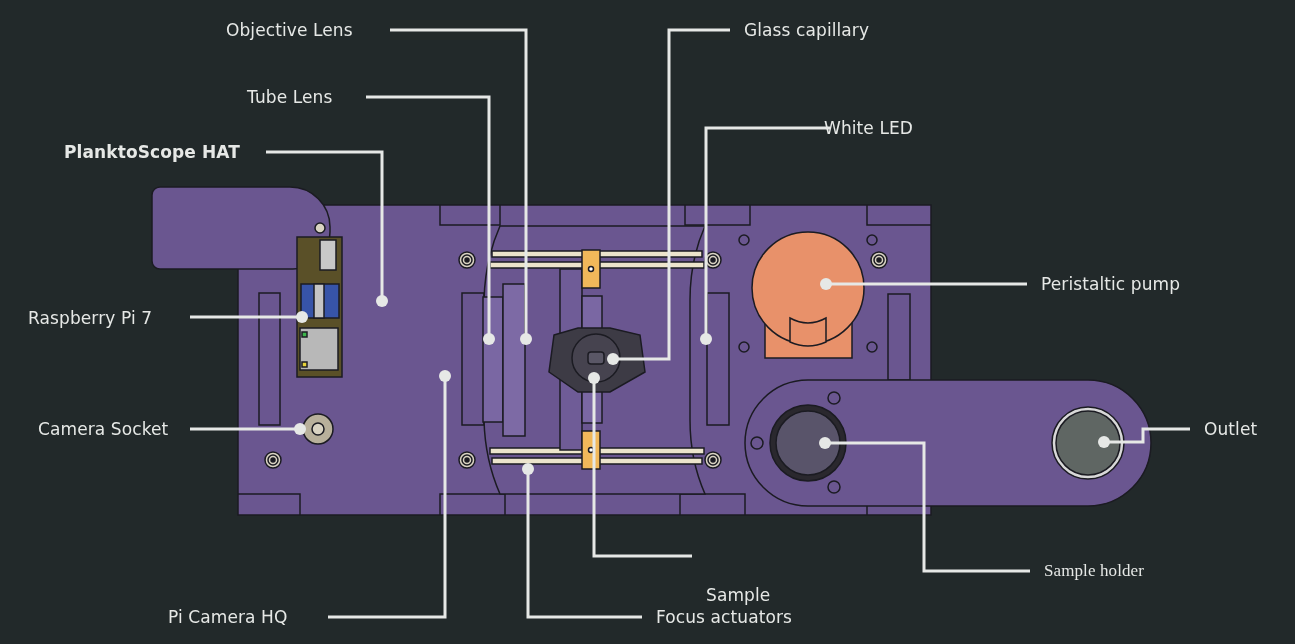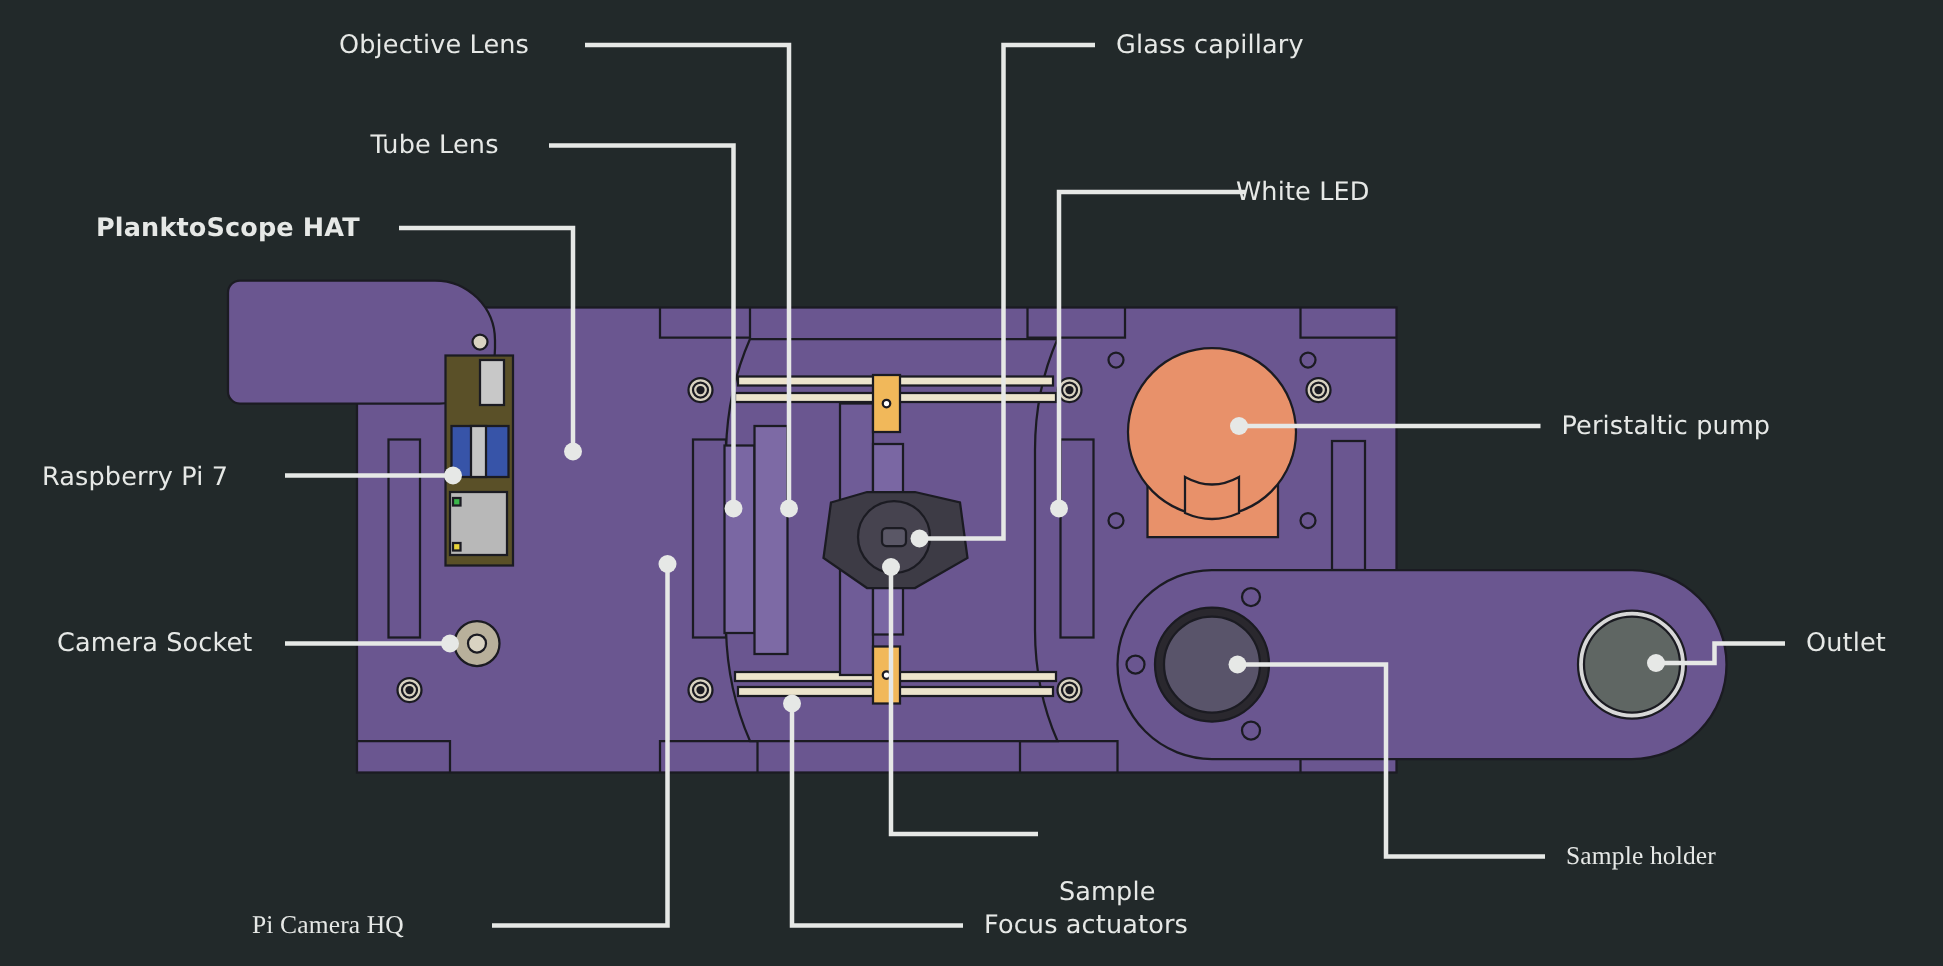--- a/index.html
+++ b/index.html
@@ -142,20 +142,20 @@
       <polyline points="642,617 528,617 528,469"></polyline>
       <circle cx="528" cy="469" r="6" fill="#e6e8e6" stroke="none"></circle>
     </g>
 </svg>
 
 <div class="lbl" style="left:226px;top:19px;">Objective Lens</div>
 <div class="lbl" style="left:247px;top:86px;">Tube Lens</div>
 <div class="lbl" style="left:64px;top:141px;font-weight:bold;">PlanktoScope HAT</div>
 <div class="lbl" style="left:28px;top:307px;">Raspberry Pi 7</div>
 <div class="lbl" style="left:38px;top:418px;">Camera Socket</div>
-<div class="lbl" style="left:168px;top:606px;font-family:Liberation Serif, serif;">Pi Camera HQ</div>
+<div class="lbl" style="left:168px;top:606px;">Pi Camera HQ</div>
 <div class="lbl" style="left:744px;top:19px;">Glass capillary</div>
 <div class="lbl" style="left:824px;top:117px;">White LED</div>
 <div class="lbl" style="left:1041px;top:273px;">Peristaltic pump</div>
 <div class="lbl" style="left:1204px;top:418px;">Outlet</div>
 <div class="lbl" style="left:1044px;top:560px;font-family:Liberation Serif, serif;">Sample holder</div>
 <div class="lbl" style="left:706px;top:546px;margin-top:38px;">Sample</div>
 <div class="lbl" style="left:656px;top:606px;">Focus actuators</div>
 
 </body></html>

